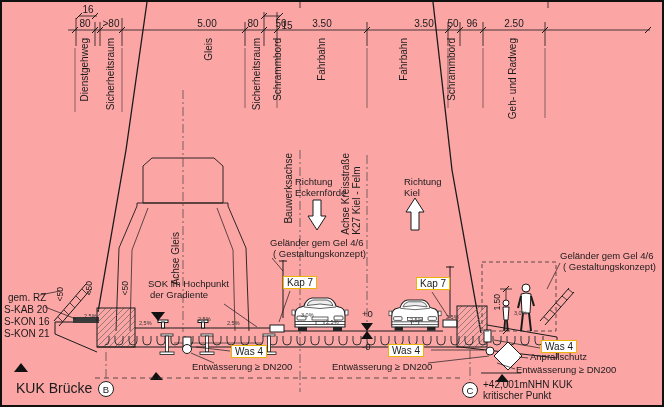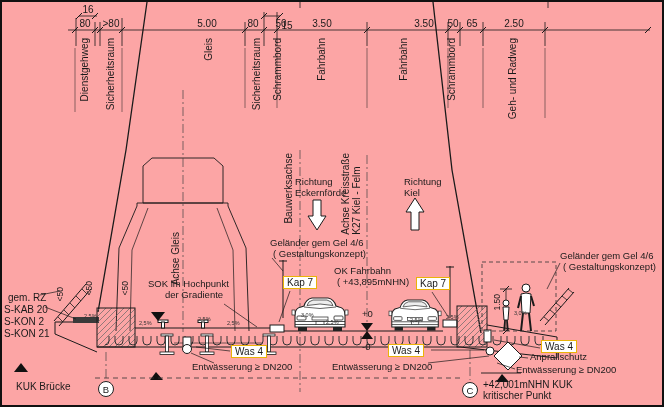--- a/index.html
+++ b/index.html
@@ -8,21 +8,21 @@
   #frame{position:absolute;inset:0;border:2px solid #111;box-sizing:border-box;pointer-events:none;}
   svg{position:absolute;left:0;top:0;}
   .lbl{position:absolute;font-size:9.5px;line-height:1.12;white-space:nowrap;color:#1a1a1a;}
   .dim{font-size:10px;transform:translateX(-50%);}
   .vert{writing-mode:vertical-rl;transform:rotate(180deg);font-size:10px;}
   .vsm{writing-mode:vertical-rl;transform:rotate(180deg);font-size:8.5px;}
   .tiny{font-size:5.5px;color:#333;}
   .boxed{border:1px solid #eab308;padding:0 3px;background:#fff;font-size:10px;}
   .circ{border:1.2px solid #222;border-radius:50%;width:16px;height:16px;text-align:center;
         line-height:16px;font-size:9.5px;background:#fff;box-sizing:border-box;}
-  .ind1{margin-left:7px;display:block;} .ind2{margin-left:24px;display:block;} .blk{display:block;}
+  .ind1{margin-left:7px;display:block;} .ind2{margin-left:9px;display:block;} .blk{display:block;}
 </style>
 </head>
 <body>
 
 <div id="stage">
 
   <svg width="664" height="407" viewBox="0 0 664 407">
     <defs>
       <pattern id="hatch" width="6" height="6" patternUnits="userSpaceOnUse">
         <path d="M0,6 L6,0" stroke="#666" stroke-width="0.7"></path>
@@ -193,21 +193,21 @@
   <span class="lbl dim" style="left:287px;top:20px">15</span>
 
   <span class="lbl dim" style="left:85px;top:18px">80</span>
   <span class="lbl dim" style="left:111px;top:18px">&gt;80</span>
   <span class="lbl dim" style="left:207px;top:18px">5.00</span>
   <span class="lbl dim" style="left:253px;top:18px">80</span>
   <span class="lbl dim" style="left:281px;top:18px">50</span>
   <span class="lbl dim" style="left:322px;top:18px">3.50</span>
   <span class="lbl dim" style="left:424px;top:18px">3.50</span>
   <span class="lbl dim" style="left:453px;top:18px">50</span>
-  <span class="lbl dim" style="left:472px;top:18px">65</span>
+  <span class="lbl dim" style="left:472px;top:18px">96</span>
   <span class="lbl dim" style="left:514px;top:18px">2.50</span>
 
   <span class="lbl vert" style="left:79px;top:38px">Dienstgehweg</span>
   <span class="lbl vert" style="left:105px;top:38px">Sicherheitsraum</span>
   <span class="lbl vert" style="left:203px;top:38px">Gleis</span>
   <span class="lbl vert" style="left:251px;top:38px">Sicherheitsraum</span>
   <span class="lbl vert" style="left:272px;top:38px">Schrammbord</span>
   <span class="lbl vert" style="left:316px;top:38px">Fahrbahn</span>
   <span class="lbl vert" style="left:398px;top:38px">Fahrbahn</span>
   <span class="lbl vert" style="left:446px;top:38px">Schrammbord</span>
@@ -239,43 +239,39 @@
   </div>
 
   <div class="lbl" style="left:141px;top:279px">
     <span class="ind1">SOK im Hochpunkt</span>
     <span class="ind2">der Gradiente</span>
   </div>
 
   <span class="lbl boxed" style="left:283px;top:276px">Kap 7</span>
   <span class="lbl boxed" style="left:416px;top:277px">Kap 7</span>
 
-  <div class="lbl" style="left:334px;top:266px">
-    <span class="blk">OK Fahrbahn</span>
-    <span class="blk" style="margin-left:3px">( +43,895mNHN)</span>
-  </div>
 
   <span class="lbl" style="left:362px;top:309px">+0</span>
   <span class="lbl" style="left:362px;top:342px">-0</span>
 
   <span class="lbl boxed" style="left:231px;top:345px">Was 4</span>
   <span class="lbl boxed" style="left:388px;top:344px">Was 4</span>
   <span class="lbl boxed" style="left:541px;top:340px">Was 4</span>
 
   <span class="lbl" style="left:192px;top:362px">Entwässerung ≥ DN200</span>
   <span class="lbl" style="left:332px;top:362px">Entwässerung ≥ DN200</span>
   <span class="lbl" style="left:516px;top:365px">Entwässerung ≥ DN200</span>
   <span class="lbl" style="left:530px;top:352px">Anprallschutz</span>
 
   <span class="lbl" style="left:8px;top:292px;font-size:10px">gem. RZ</span>
   <span class="lbl" style="left:4px;top:304px;font-size:10px">S-KAB 20</span>
-  <span class="lbl" style="left:4px;top:316px;font-size:10px">S-KON 2</span>
+  <span class="lbl" style="left:4px;top:316px;font-size:10px">S-KON 16</span>
   <span class="lbl" style="left:4px;top:328px;font-size:10px">S-KON 21</span>
 
-  <span class="lbl" style="left:16px;top:381px;font-size:10px">KUK Brücke</span>
+  <span class="lbl" style="left:16px;top:381px;font-size:14px">KUK Brücke</span>
 
   <div class="lbl circ" style="left:98px;top:381px">B</div>
   <div class="lbl circ" style="left:462px;top:382px">C</div>
 
   <span class="lbl" style="left:483px;top:379px;font-size:10px">+42,001mNHN KUK</span>
   <span class="lbl" style="left:483px;top:390px;font-size:10px">kritischer Punkt</span>
 
   <span class="lbl vsm" style="left:56px;top:287px">&lt;50</span>
   <span class="lbl vsm" style="left:85px;top:281px">&lt;50</span>
   <span class="lbl vsm" style="left:121px;top:281px">&lt;50</span>

